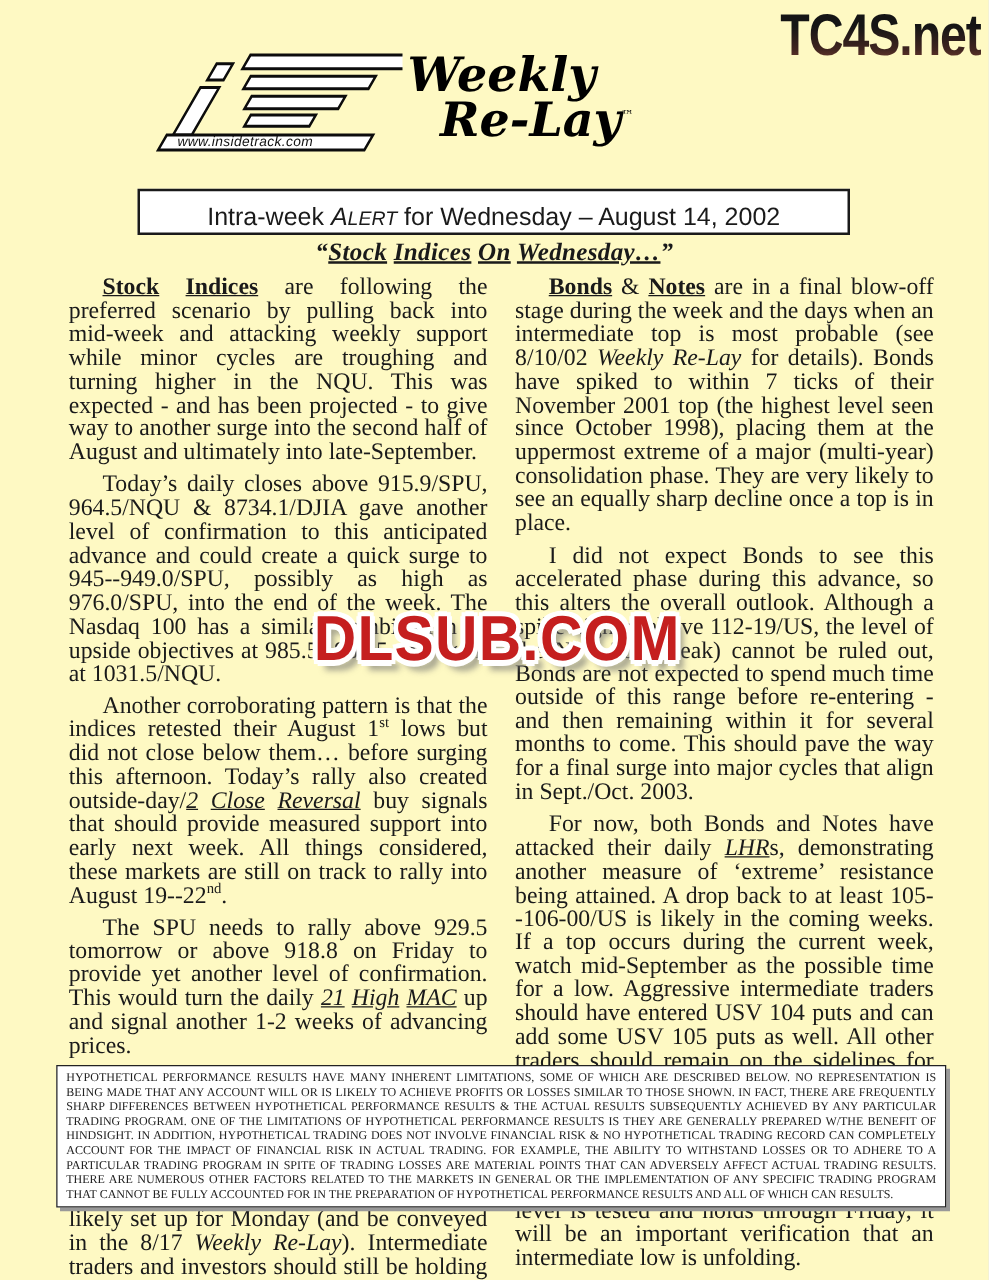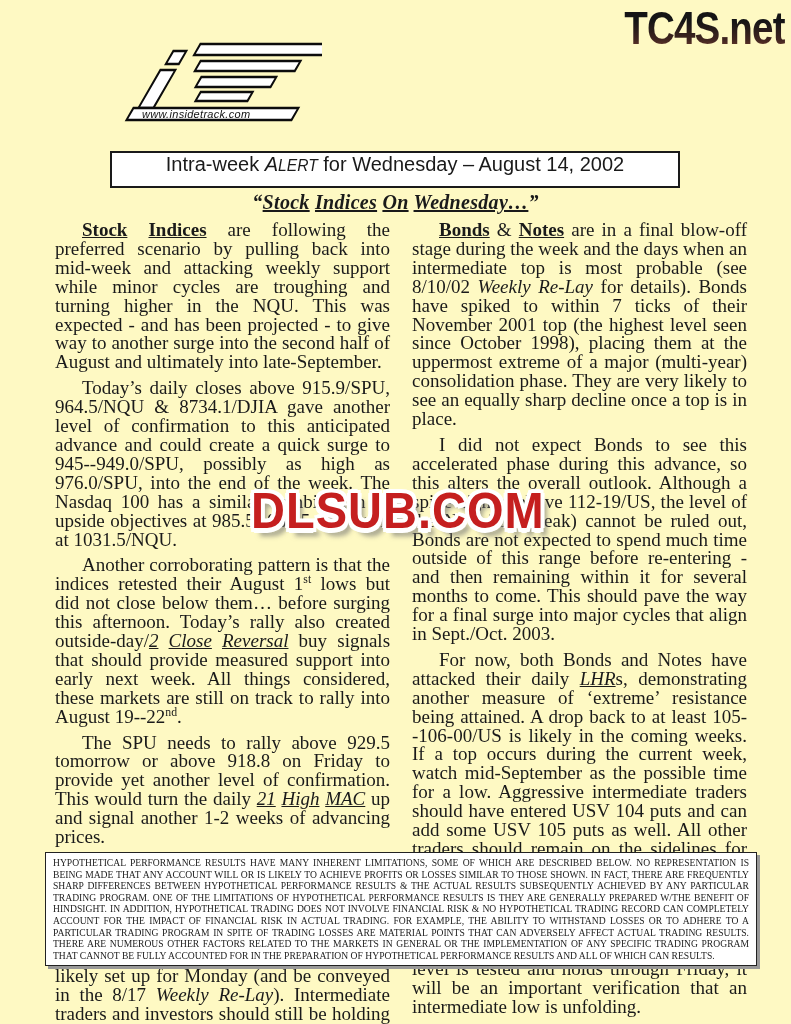--- a/index.html
+++ b/index.html
@@ -31,21 +31,21 @@
   .brand{
     margin-left:4px;margin-top:6px;
     font-family:"DejaVu Serif",serif;font-style:italic;font-weight:bold;
     font-size:38px;line-height:.95;color:#000;
   }
   .brand .l2{margin-left:26px;}
   .brand .tm{font-size:10px;vertical-align:super;font-weight:normal;letter-spacing:0;}
   
   .alert-box{
     position:absolute;top:151px;left:110px;width:566px;height:33px;
-    border:2px solid #1a1a1a;display:flex;align-items:flex-start;justify-content:center;
+    border:2px solid #1a1a1a;display:flex;align-items:flex-end;justify-content:center;
     font-family:"Liberation Sans",sans-serif;font-size:20px;background:#fff;
   }
   .headline{
     position:absolute;top:191px;left:0;width:791px;text-align:center;
     font-family:"Liberation Serif",serif;font-weight:bold;font-style:italic;
     font-size:20px;letter-spacing:.3px;
   }
   
   .columns{
     position:absolute;top:221px;left:55px;width:692px;
@@ -102,20 +102,24 @@
           <rect x="50" y="34" width="15" height="38"></rect>
           <rect x="75" y="8" width="140" height="11"></rect>
           <rect x="85" y="25" width="100" height="10"></rect>
           <rect x="95" y="41" width="75" height="10"></rect>
           <rect x="103" y="56" width="52" height="9"></rect>
           <rect x="45" y="72" width="165" height="12"></rect>
         </g>
       </svg>
       <div class="logo-url">www.insidetrack.com</div>
     </div>
+    <div class="brand">
+      <div class="l1">Weekly</div>
+      <div class="l2"><span>Re-Lay</span><span class="tm">™</span></div>
+    </div>
   </div>
 
   <div class="alert-box">
     <span><span>Intra-week </span><span class="f-i">A</span><span class="f-i f-c">LERT</span><span> for Wednesday – August 14, 2002</span></span>
   </div>
 
   <div class="headline"><span>“</span><span class="f-u">Stock</span><span> </span><span class="f-u">Indices</span><span> </span><span class="f-u">On</span><span> </span><span class="f-u">Wednesday…</span><span>”</span></div>
 
   <div class="columns">
     <div class="col">

